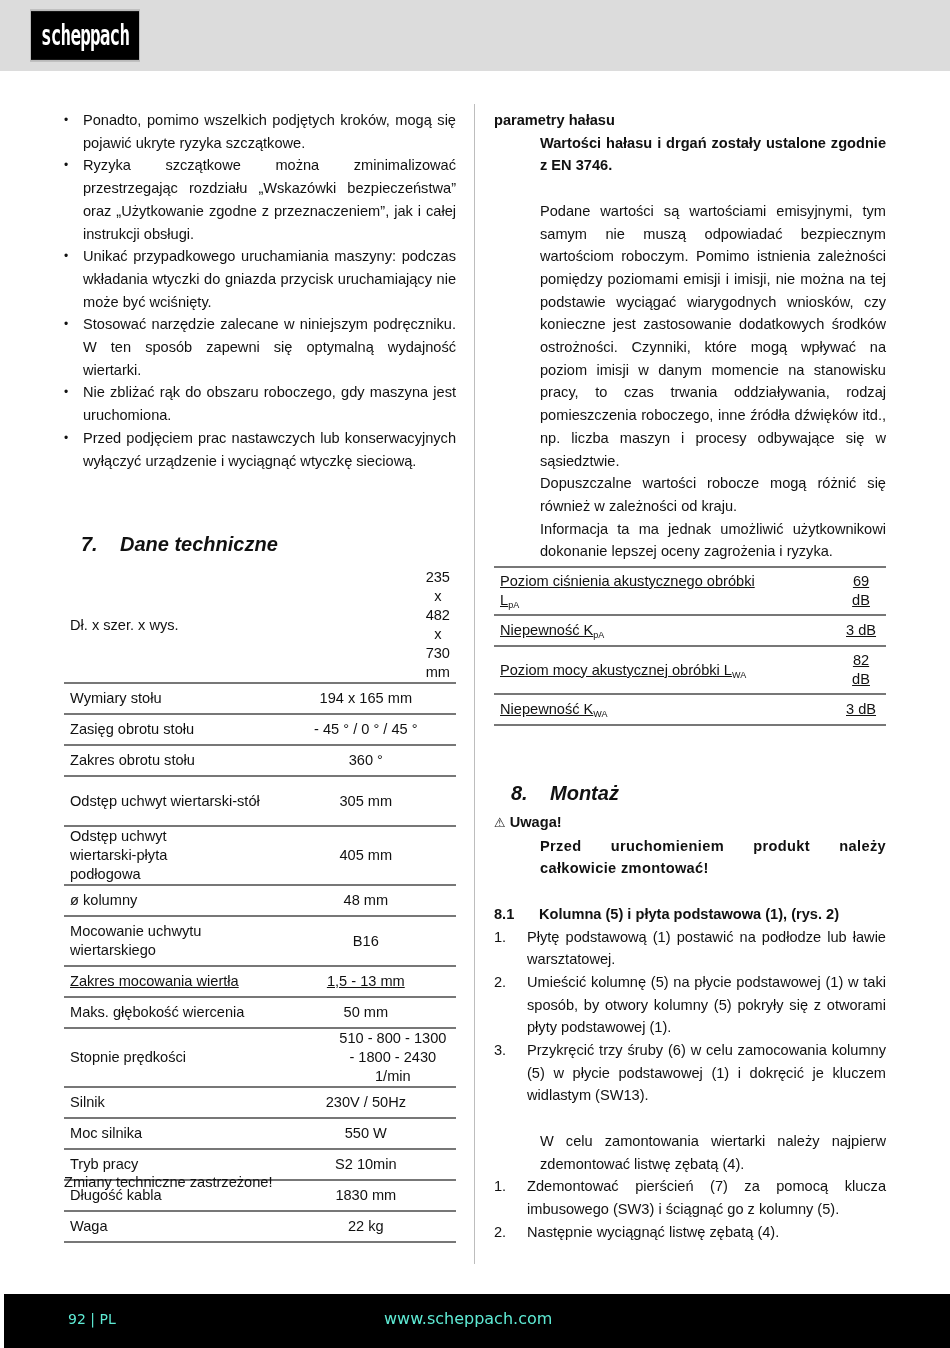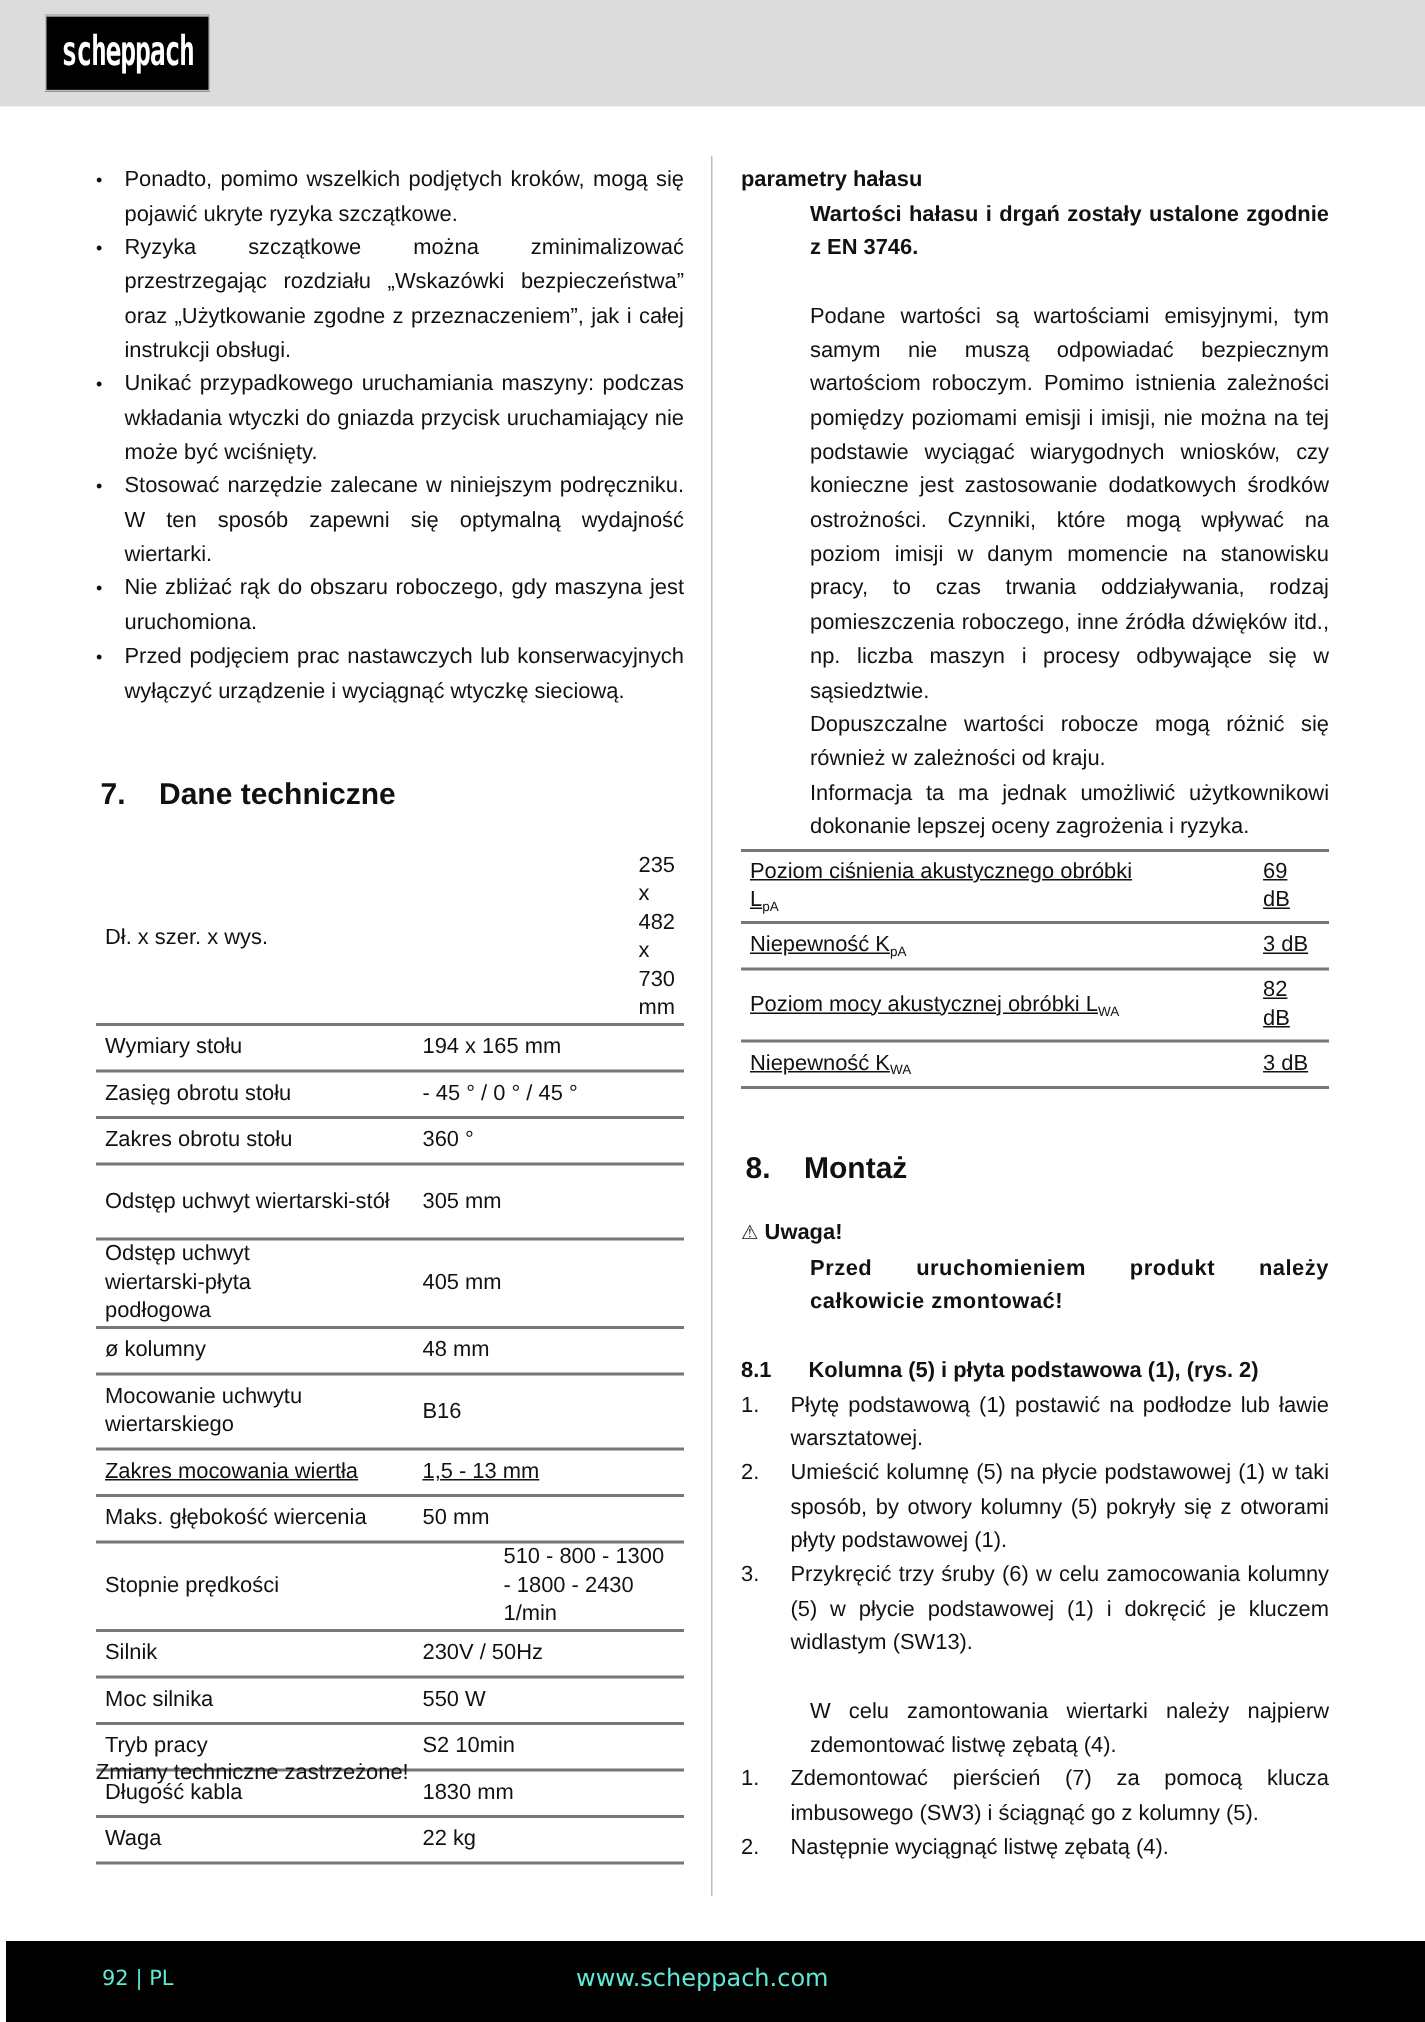--- a/index.html
+++ b/index.html
@@ -31,31 +31,31 @@
     background: #bdbdbd;
   }
 
   ul.bullets { list-style: none; margin: 0; padding: 0; }
   ul.bullets li { position: relative; padding-left: 19px; text-align: justify; }
   ul.bullets li::before {
     content: "•"; position: absolute; left: 0; top: 0; font-size: 12px;
   }
 
   h2.section {
-    margin: 3px; font-size: 20px; font-weight: bold; line-height: 26px;
+    margin: 17px; font-size: 20px; font-weight: bold; line-height: 26px; font-style: italic;
   }
   h2.section .num { display: inline-block; width: 39px; }
   .sec7 { position: absolute; left: 64px; top: 514px; }
   .sec8 { position: absolute; left: 494px; top: 763px; }
 
   table.spec {
     border-collapse: collapse; font-size: 14.6px; line-height: 19px;
   }
   table.spec td { border-bottom: 2px solid #777; padding: 0 6px; vertical-align: middle; }
-  table.spec td.v { text-align: left; }
+  table.spec td.v { text-align: center; }
   .tbl-left { position: absolute; left: 64px; top: 568px; width: 392px; }
   .tbl-left td:first-child { width: 240px; }
   .tbl-right { position: absolute; left: 494px; top: 566px; width: 392px; border-top: 2px solid #777; }
   .tbl-right td { padding-left: 10px; padding-right: 10px; text-decoration: underline; }
 
   .bold { font-weight: bold; }
   .justify { text-align: justify; margin-left: 46px; }
   p { margin: 0; }
 
   .note-changes { position: absolute; left: 64px; top: 1174px; font-size: 14.6px; }

